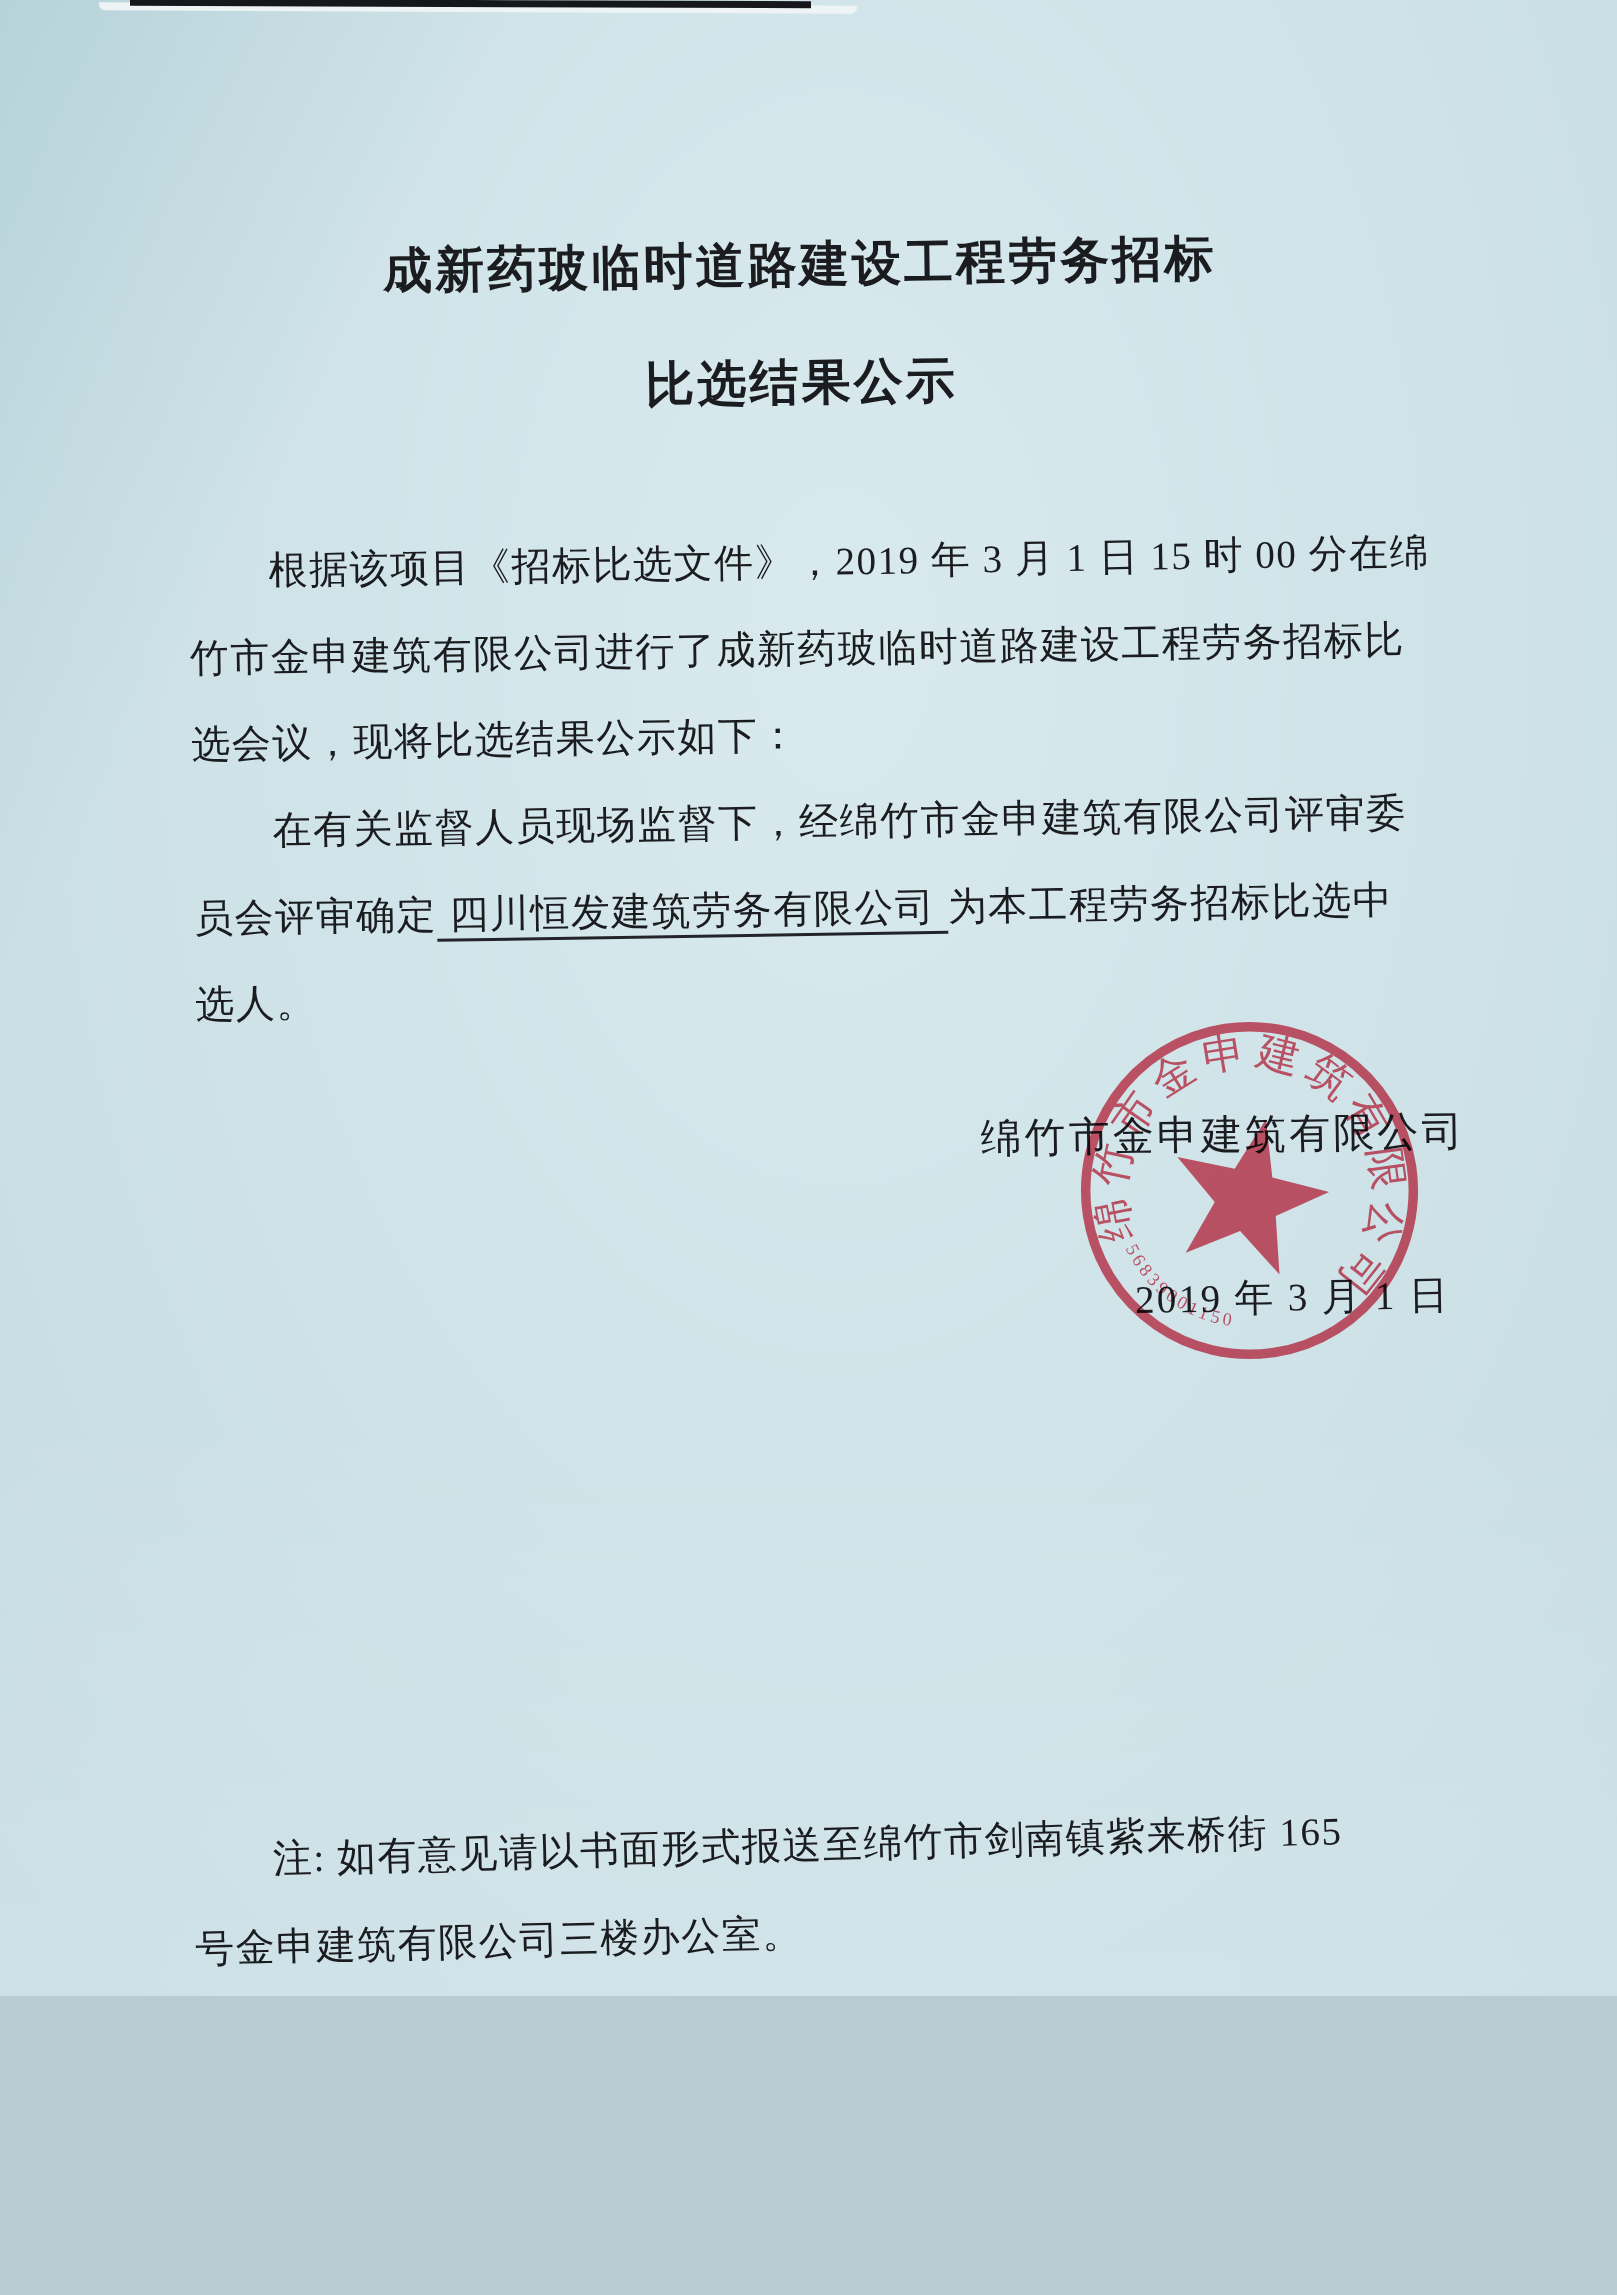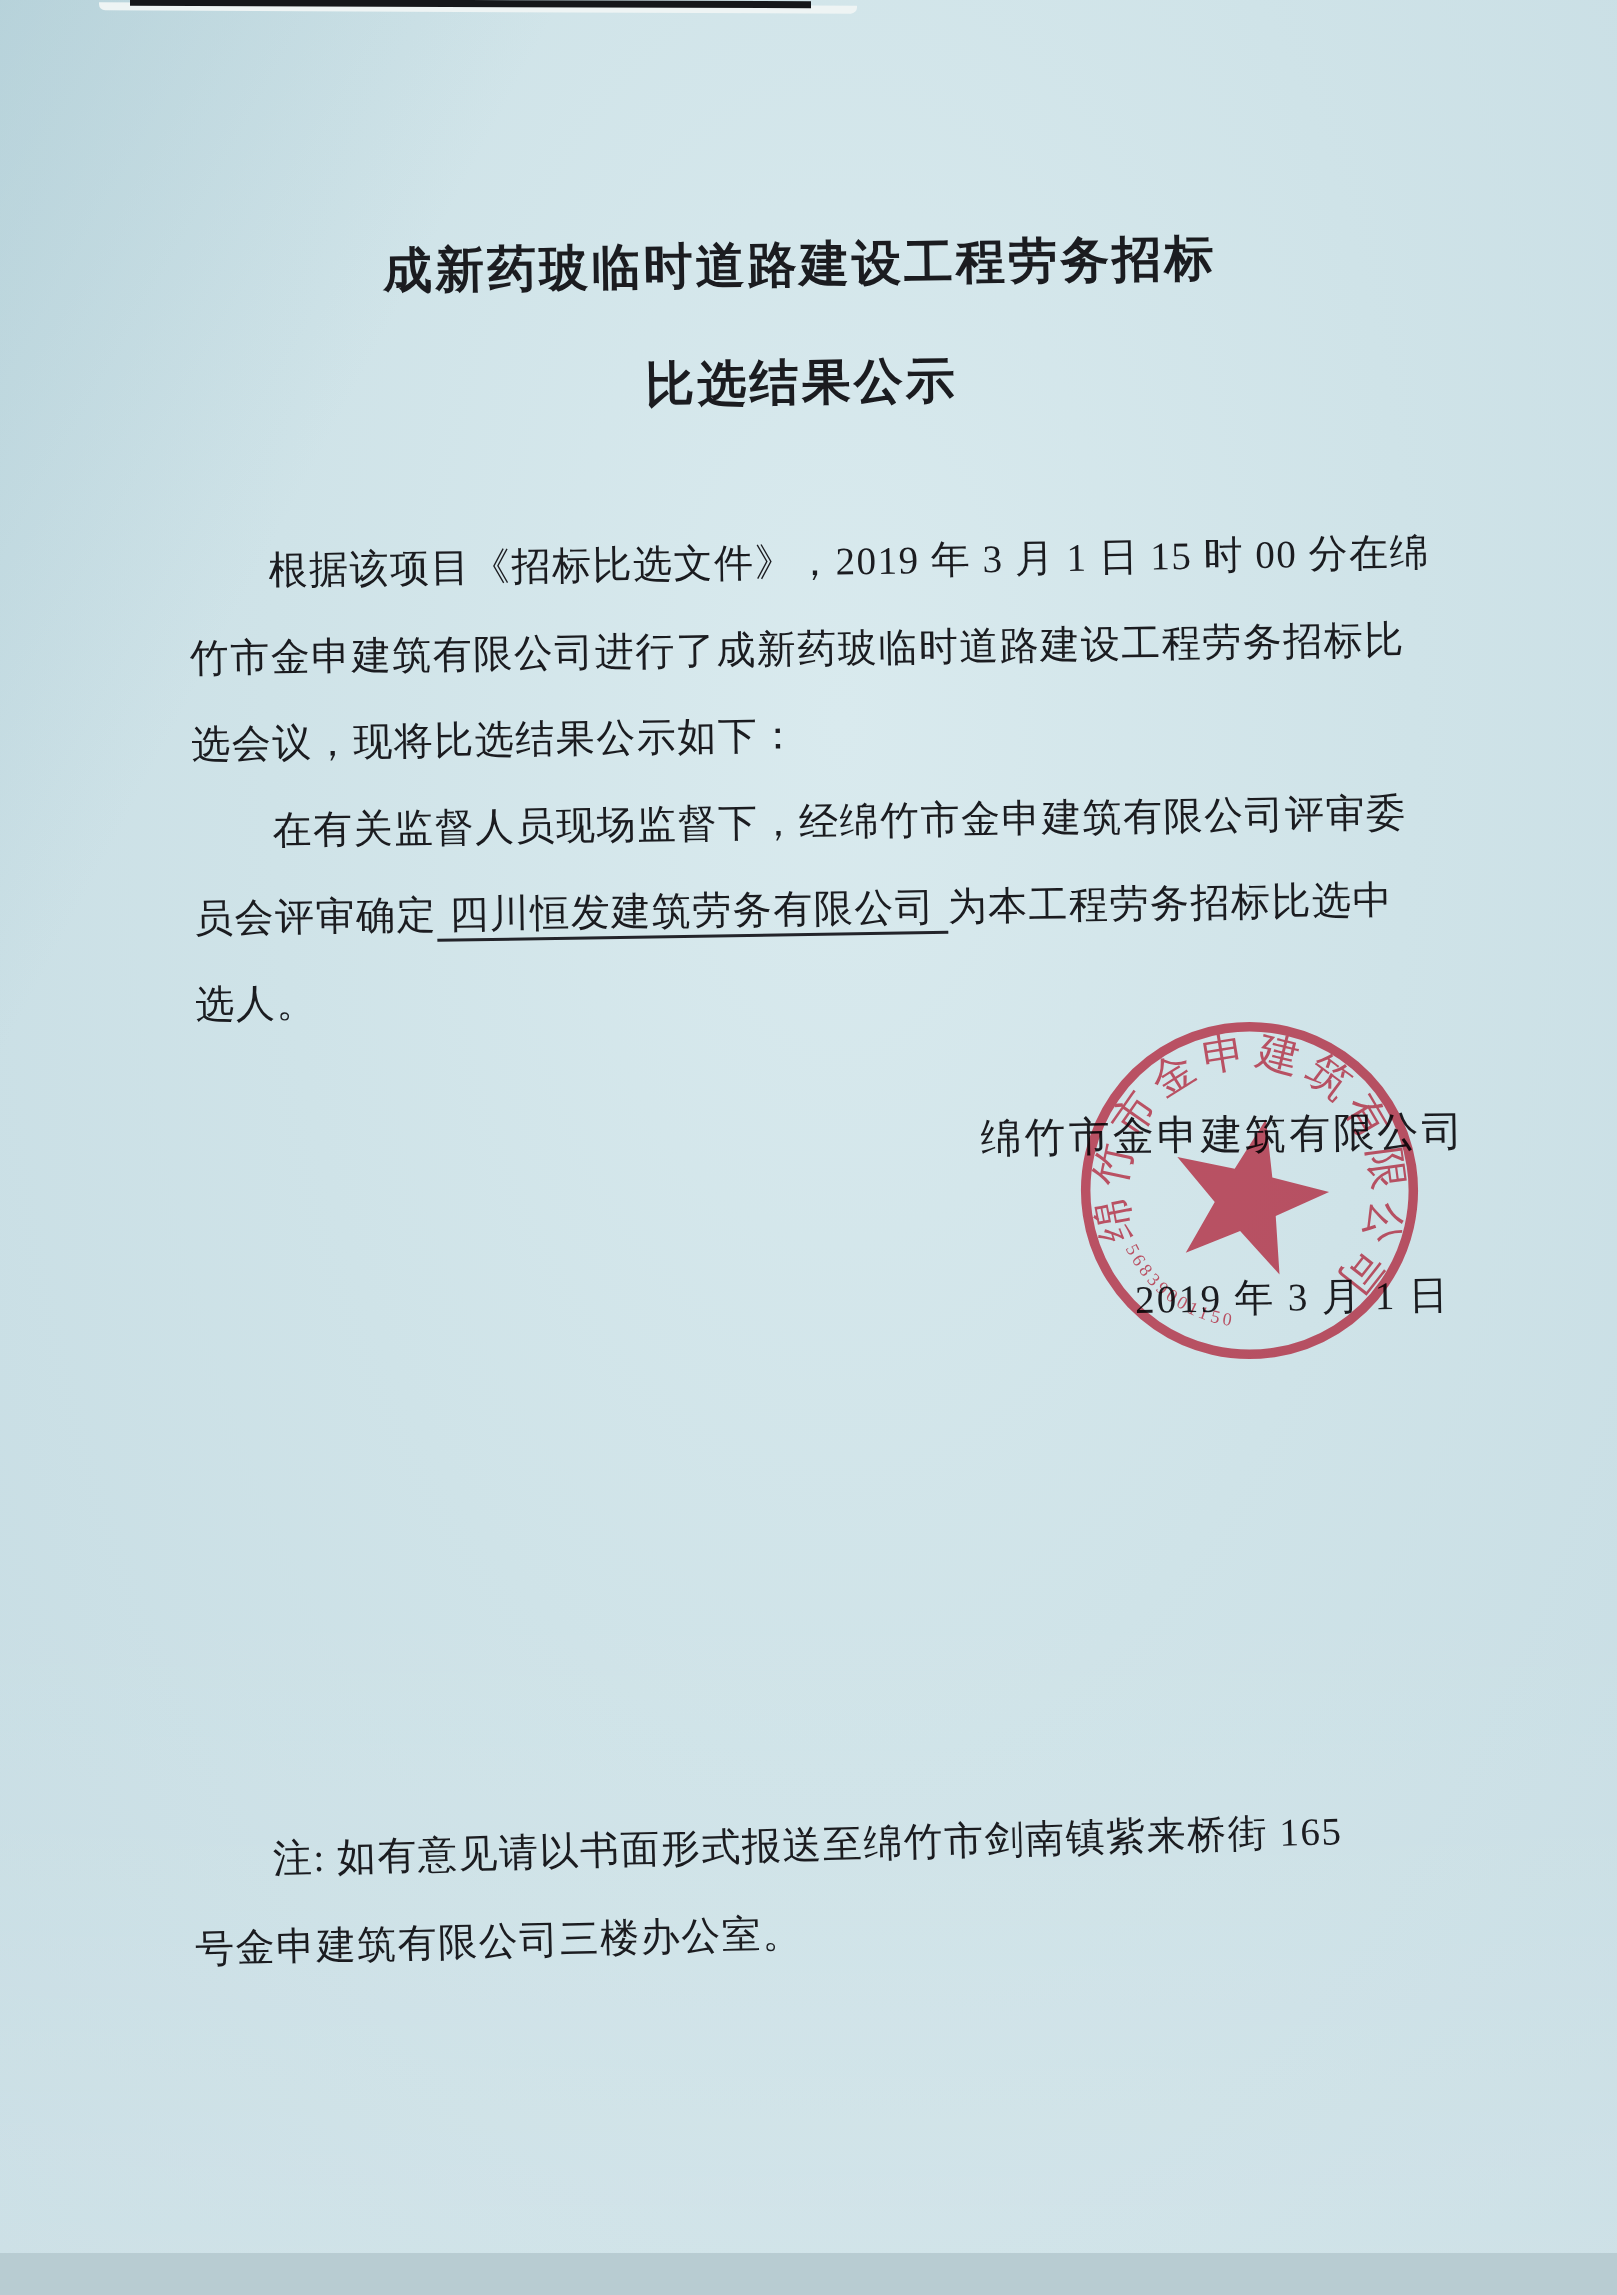--- a/index.html
+++ b/index.html
@@ -1,18 +1,18 @@
 <!DOCTYPE html>
 <html style="font-size:12.4px"><head>
 <meta charset="utf-8">
 <style>
   html,body{margin:0;padding:0;background:#b8ccd2;}
   #sheet{
     position:relative;
-    width:1618px;height:2253px;
+    width:1618px;height:1996px;
     overflow:hidden;
     font-family:"Liberation Serif","DejaVu Serif",serif;
     background:
       linear-gradient(118deg, rgba(160,195,205,.45) 0%, rgba(160,195,205,0) 20%),
       linear-gradient(0deg, rgba(255,255,255,.12) 0%, rgba(255,255,255,0) 30%),
       radial-gradient(ellipse at 52% 32%, #d9eaee 0%, #cfe3e8 48%, #c6dce3 100%);
     color:#1b1c20;
   }
   .abs{position:absolute;}
   

